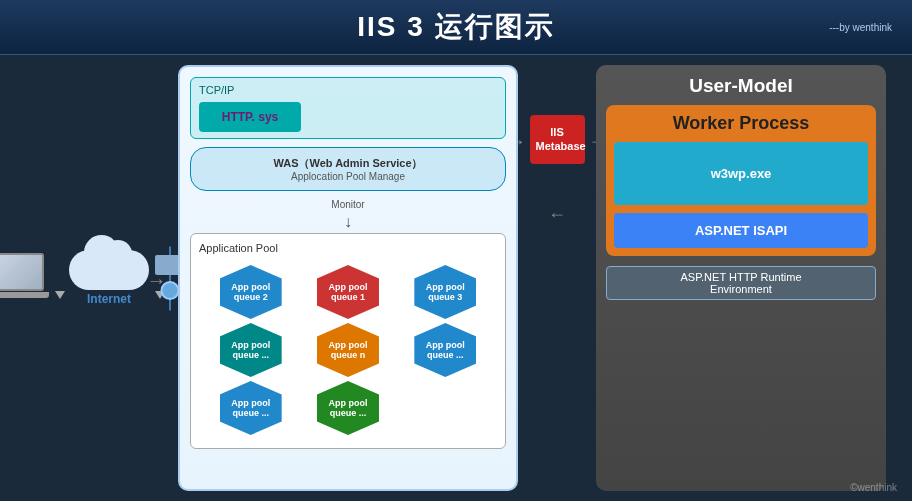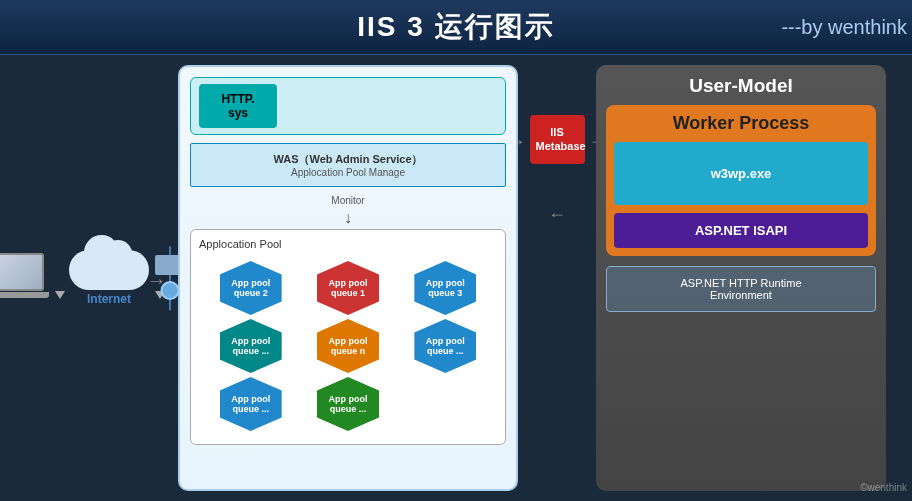--- a/index.html
+++ b/index.html
@@ -23,23 +23,23 @@
       border-bottom: 1px solid #2a5a8a;
     }
     .header-title {
       color: white;
       font-size: 28px;
       font-weight: bold;
       letter-spacing: 2px;
     }
     .header-author {
       position: absolute;
-      right: 5px;
+      right: 20px;
       color: #aaccee;
-      font-size: 20px;
+      font-size: 10px;
     }
 
     
     .main {
       display: flex;
       height: 446px;
       padding: 10px 15px;
       gap: 10px;
     }
 
@@ -184,34 +184,34 @@
       padding: 6px 8px;
       margin-bottom: 8px;
     }
     .tcpip-label {
       font-size: 11px;
       color: #006666;
       margin-bottom: 6px;
     }
     .http-sys-box {
       background: #00aaaa;
-      color: #000000;
+      color: #701a75;
       text-align: center;
       padding: 8px 12px;
       border-radius: 4px;
       font-size: 12px;
       font-weight: bold;
-      width: 78px;
+      width: 102px;
     }
 
     
     .was-box {
       background: rgba(0,150,200,0.15);
       border: 1px solid #0088bb;
-      border-radius: 2px;
+      border-radius: 16px;
       padding: 8px;
       margin-bottom: 8px;
       text-align: center;
     }
     .was-title {
       font-size: 11px;
       color: #333;
       font-weight: bold;
     }
     .was-subtitle {
@@ -319,35 +319,35 @@
       color: white;
       text-align: center;
       padding: 24px;
       border-radius: 4px;
       font-size: 13px;
       font-weight: bold;
       margin-bottom: 8px;
     }
 
     .aspnet-isapi-box {
-      background: #4c1d95;
+      background: #3b82f6;
       color: white;
       text-align: center;
       padding: 10px;
       border-radius: 4px;
       font-size: 13px;
       font-weight: bold;
     }
 
     
     .aspnet-runtime-box {
       background: rgba(100,150,200,0.3);
       border: 1px solid #88aacc;
       border-radius: 4px;
-      padding: 10px;
+      padding: 4px;
       text-align: center;
       color: white;
       font-size: 11px;
     }
 
     .main-layout {
       display: flex;
       align-items: stretch;
       height: 100%;
       gap: 4px;
@@ -364,21 +364,21 @@
 
     .right-arrow {
       color: #888;
       font-size: 20px;
     }
 
     
     .watermark {
       position: absolute;
       bottom: 8px;
-      right: 5px;
+      right: 15px;
       color: rgba(255,255,255,0.4);
       font-size: 10px;
     }
 
     
     .monitor-arrow {
       text-align: center;
       color: #555;
       font-size: 16px;
       margin: 2px 0;
@@ -414,33 +414,34 @@
       <div class="server-icon"></div>
     </div>
 
     <div class="arrow-connector">
       <span class="right-arrow">→</span>
     </div>
 
     <div class="kernel-panel">
 
       <div class="tcpip-box">
+        <div class="tcpip-label">TCP/IP</div>
         <div class="http-sys-box">HTTP. sys</div>
       </div>
 
       <div class="was-box">
         <div class="was-title">WAS（Web Admin Service）</div>
         <div class="was-subtitle">Applocation Pool Manage</div>
       </div>
 
       <div class="monitor-label">Monitor</div>
       <div class="monitor-arrow">↓</div>
 
       <div class="app-pool-box">
-        <div class="app-pool-title">Applocation Pool</div>
+        <div class="app-pool-title">Application Pool</div>
         <div class="hex-grid">
           <div class="hex-wrapper">
             <div class="hex-shape hex-blue">App pool<br>queue 2</div>
           </div>
           <div class="hex-wrapper">
             <div class="hex-shape hex-red">App pool<br>queue 1</div>
           </div>
           <div class="hex-wrapper">
             <div class="hex-shape hex-blue">App pool<br>queue 3</div>
           </div>

